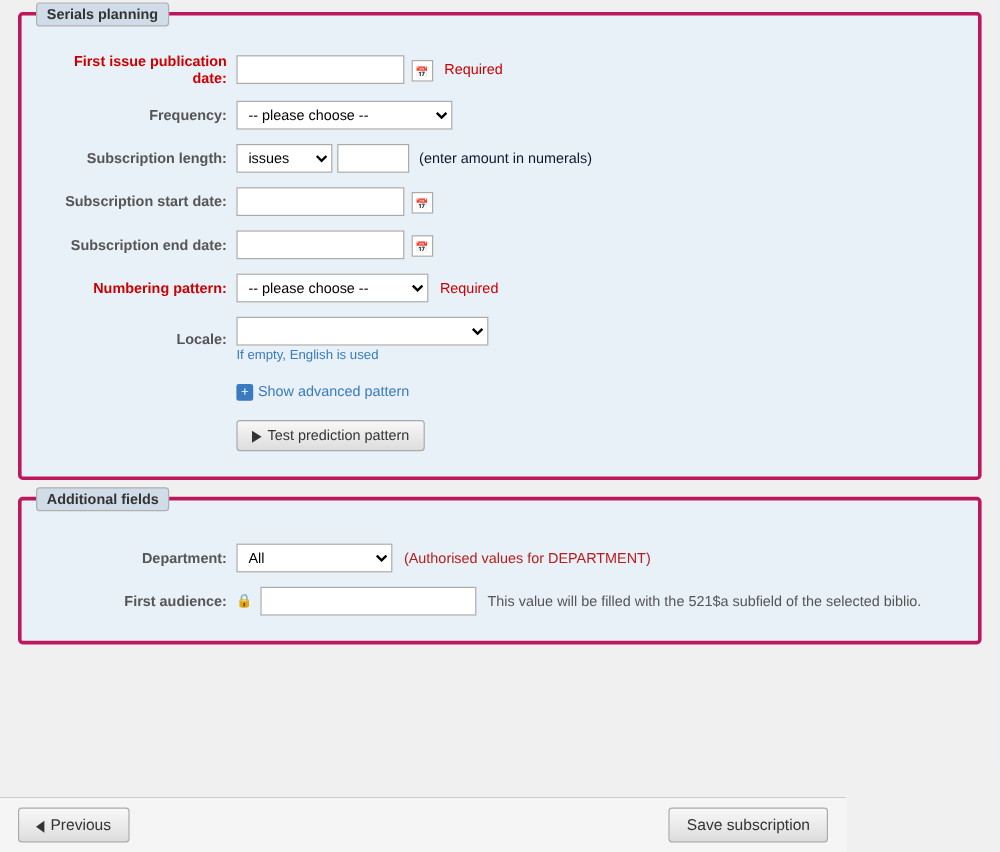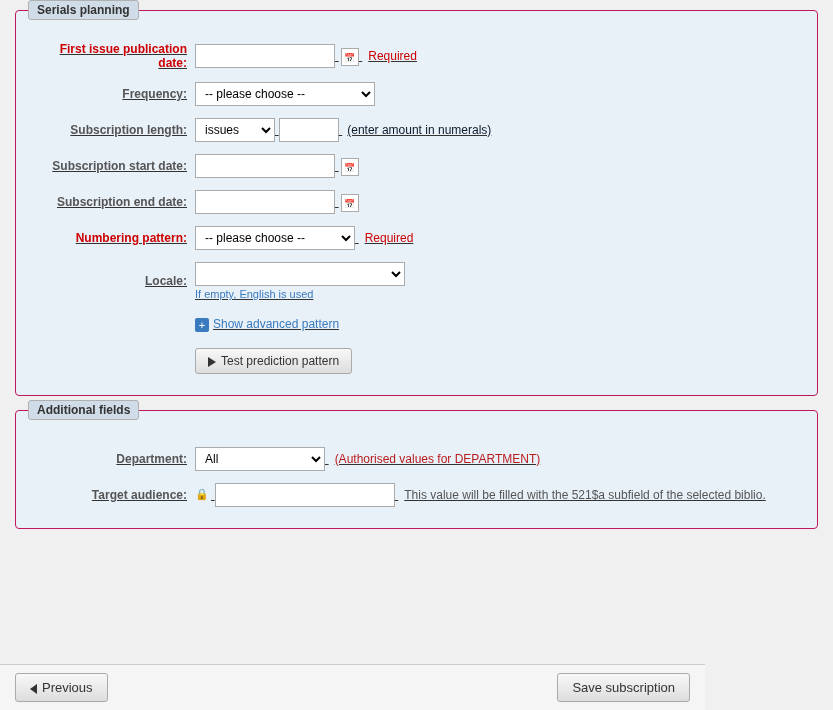--- a/index.html
+++ b/index.html
@@ -14,27 +14,26 @@
     .page-wrapper {
       padding: 10px 15px;
     }
     .page-title {
       font-size: 20px;
       font-weight: bold;
       margin-bottom: 12px;
       color: #000;
     }
     .fieldset-box {
-      border: 1px solid #be185d;
+      border: 3px solid #be185d;
       border-radius: 4px;
       background: #e8f0f8;
       padding: 15px 15px 15px 15px;
       margin-bottom: 14px;
       position: relative;
-      text-decoration: underline;
     }
     .fieldset-legend {
       position: absolute;
       top: -11px;
       left: 12px;
       background: #d0dce8;
       border: 1px solid #b0b0b0;
       border-radius: 3px;
       padding: 2px 8px;
       font-size: 12px;
@@ -353,21 +352,21 @@
           <td class="label-cell label-normal">Department:</td>
           <td>
             <select class="select-field dept-select">
               <option>All</option>
             </select>
             <span class="dept-hint">(Authorised values for DEPARTMENT)</span>
           </td>
         </tr>
 
         <tr>
-          <td class="label-cell label-normal">Target audience:</td>
+          <td class="label-cell label-normal">First audience:</td>
           <td>
             <span class="lock-icon">🔒</span>
             <input type="text" class="target-input" style="">
             <span class="target-hint">This value will be filled with the 521$a subfield of the selected biblio.</span>
           </td>
         </tr>
       </tbody>
         </table>
     </div>
   </div>

